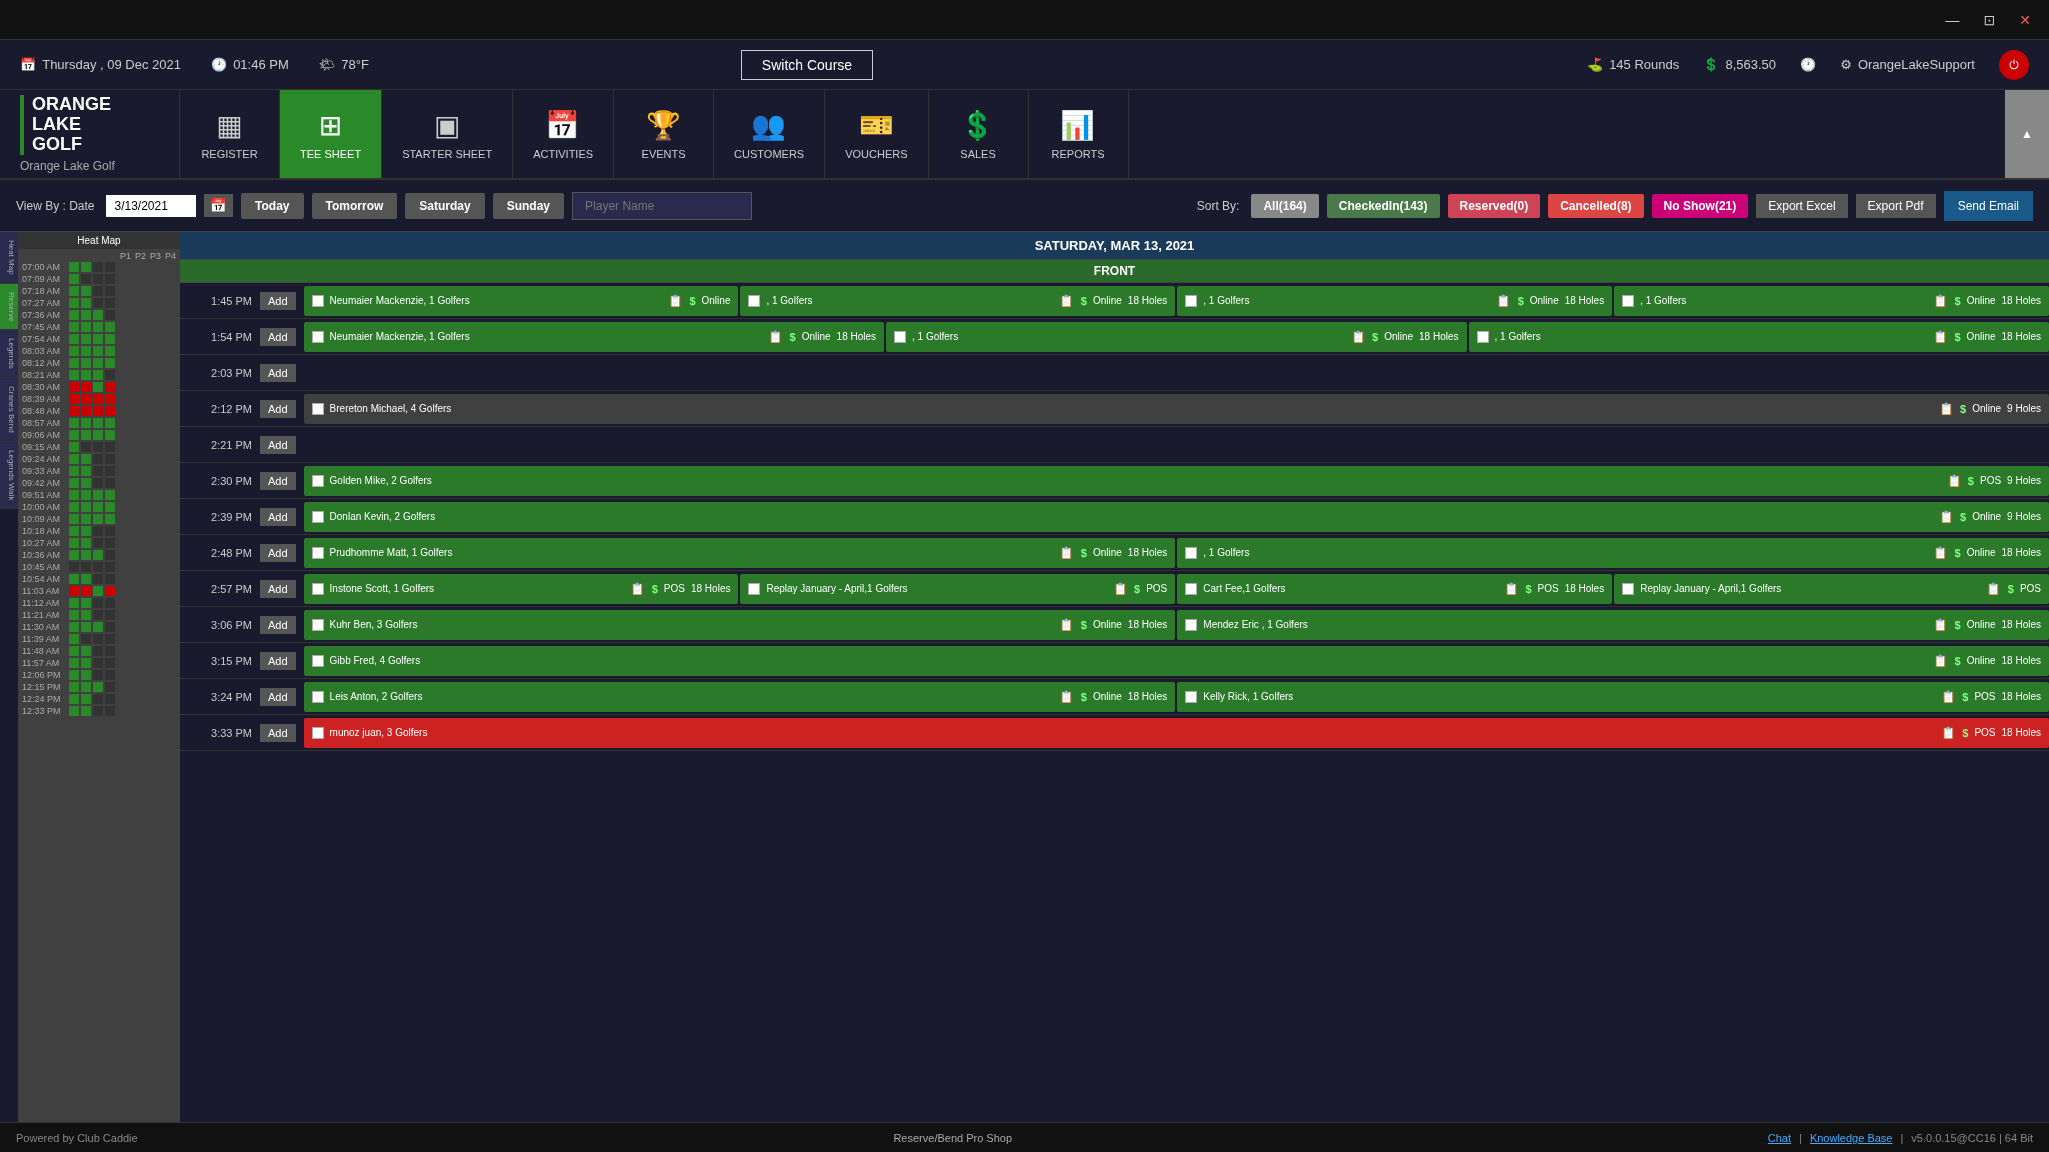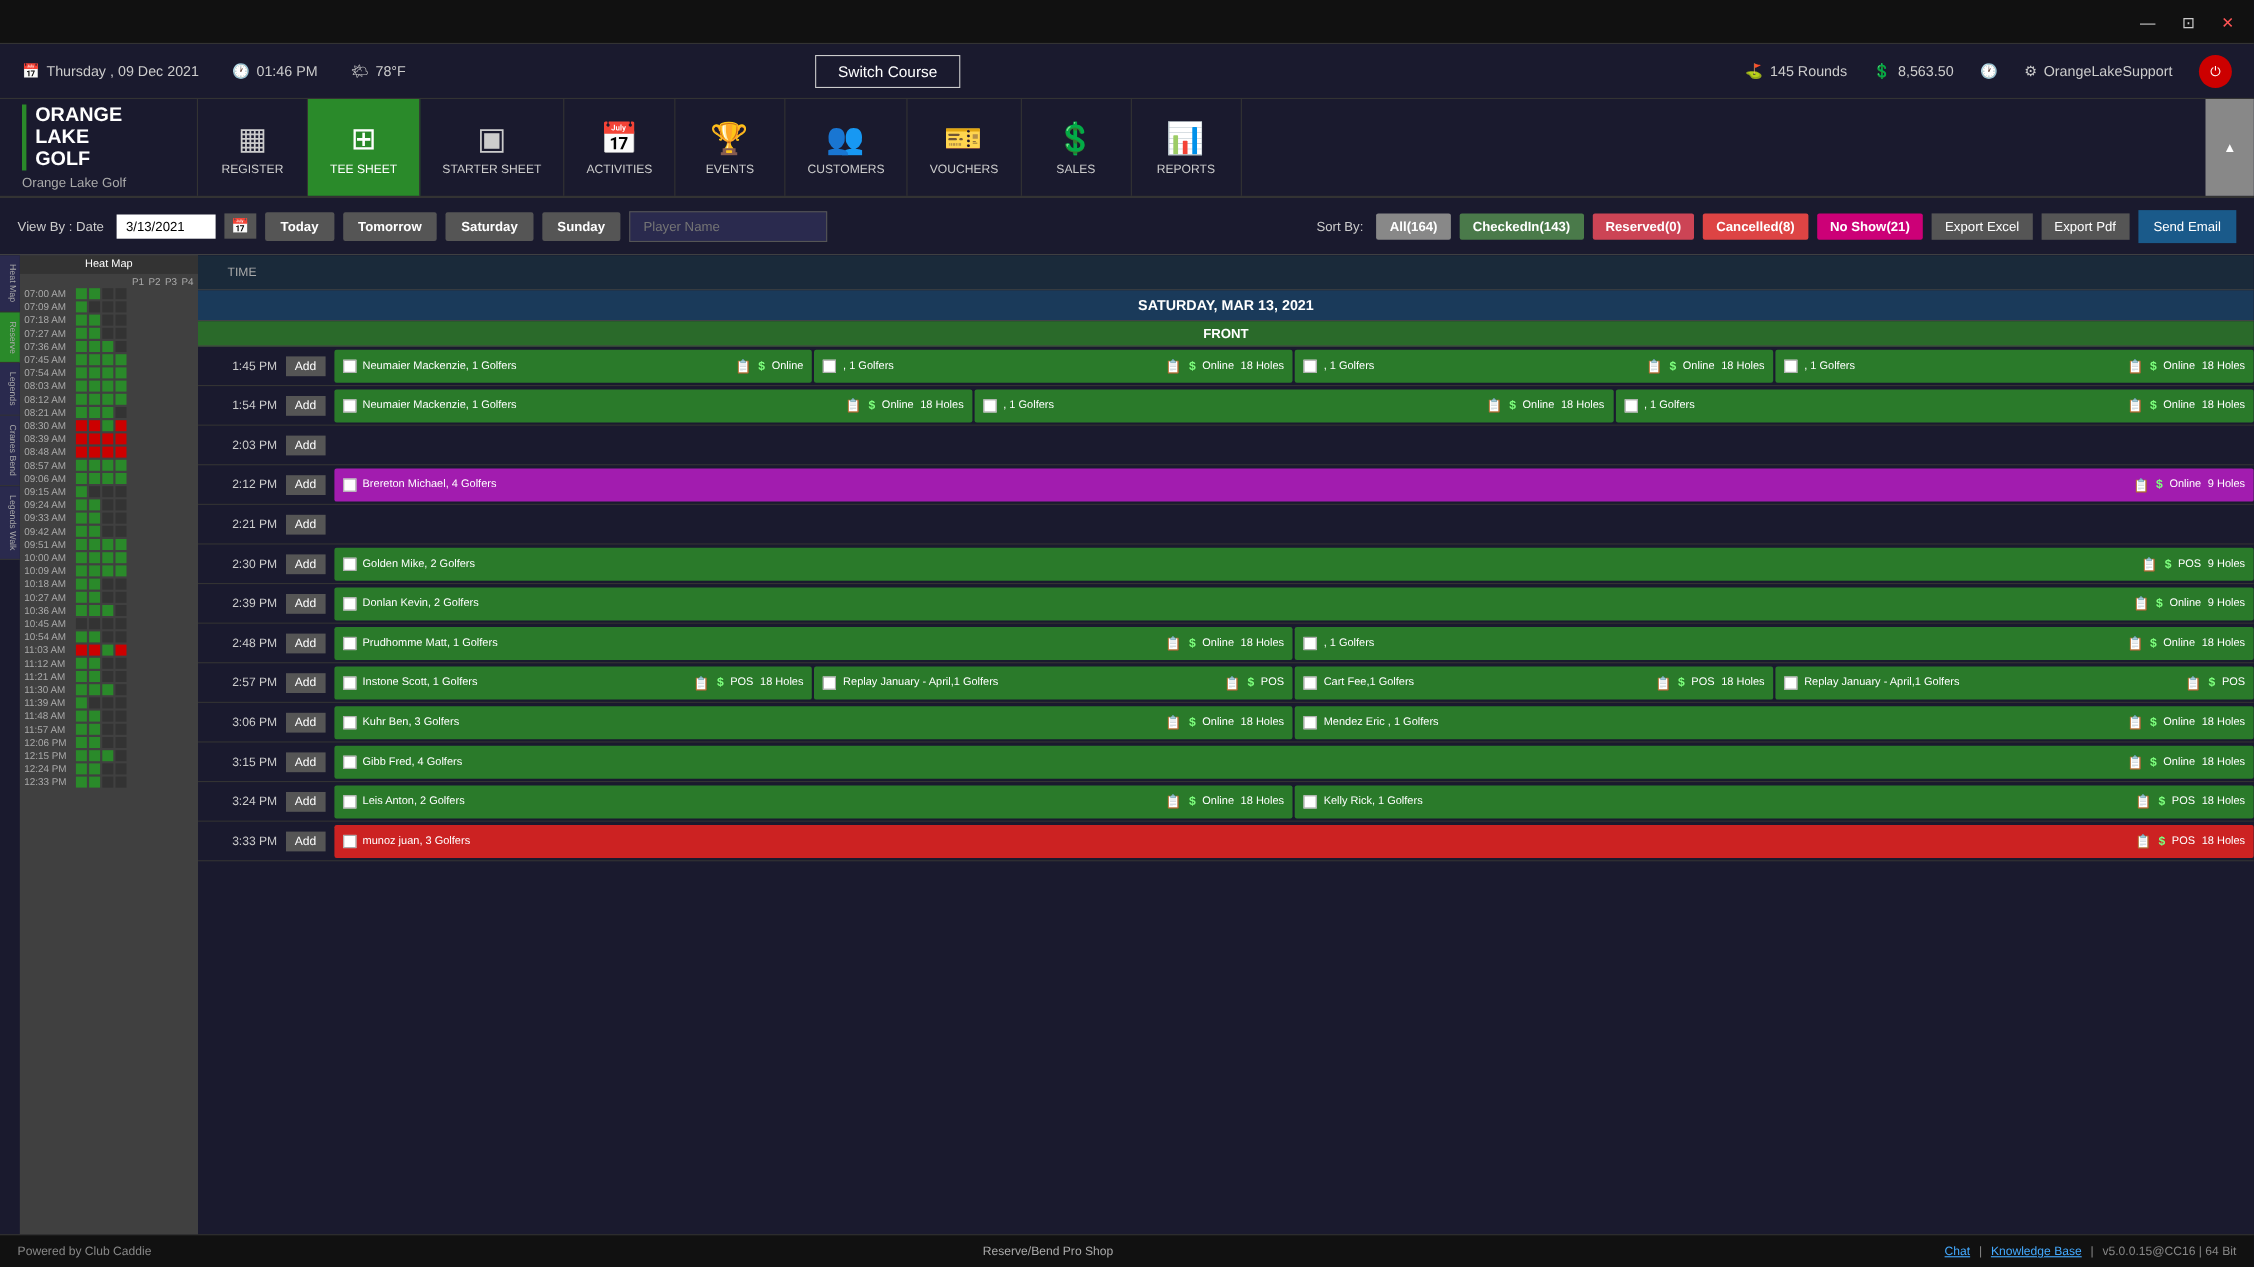--- a/index.html
+++ b/index.html
@@ -492,24 +492,20 @@
               <div class="heat-cell"></div>
               <div class="heat-cell"></div>
             </div>
           </div>
       </div>
     </div>
   </div>
 
   <div class="tee-content">
 
-    <div class="col-header-row">
-      <div class="time-col-header">TIME</div>
-      <div style="flex:1;"></div>
-    </div>
     <div class="tee-header">SATURDAY, MAR 13, 2021</div>
     <div class="tee-front">FRONT</div>
     <div class="tee-rows" id="tee-rows-container">
         <div class="tee-row">
     <span class="tee-time">1:45 PM</span>
     <button class="add-btn">Add</button>
     <div class="tee-slots">
         <div class="tee-slot" style="background:#2a7a2a;">
           <div class="slot-checkbox"></div>
           <span style="font-size:10px;flex:1;">Neumaier Mackenzie, 1 Golfers</span>
@@ -578,21 +574,21 @@
     <span class="tee-time">2:03 PM</span>
     <button class="add-btn">Add</button>
     <div class="tee-slots">
             <div style="flex:1;"></div>
           </div>
   </div>
         <div class="tee-row">
     <span class="tee-time">2:12 PM</span>
     <button class="add-btn">Add</button>
     <div class="tee-slots">
-        <div class="tee-slot" style="background:#a21caf;">
+        <div class="tee-slot" style="background:#404040;">
           <div class="slot-checkbox"></div>
           <span style="font-size:10px;flex:1;">Brereton  Michael, 4 Golfers</span>
           <span class="slot-icon">📋</span>
           <span class="slot-dollar">$</span>
           <span style="font-size:10px;">Online</span>
           <span style="font-size:10px;">9 Holes</span>
         </div>
           </div>
   </div>
         <div class="tee-row">

